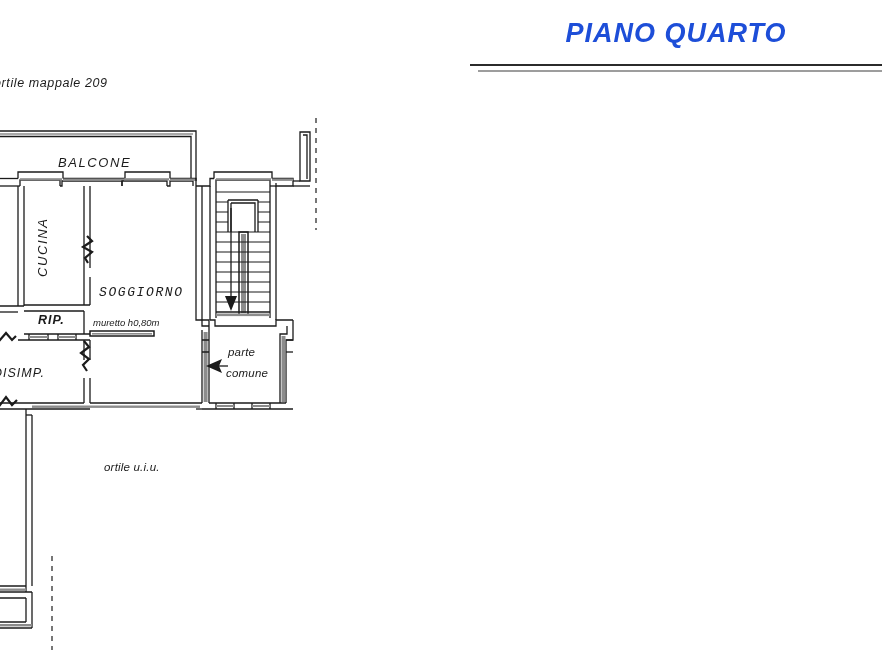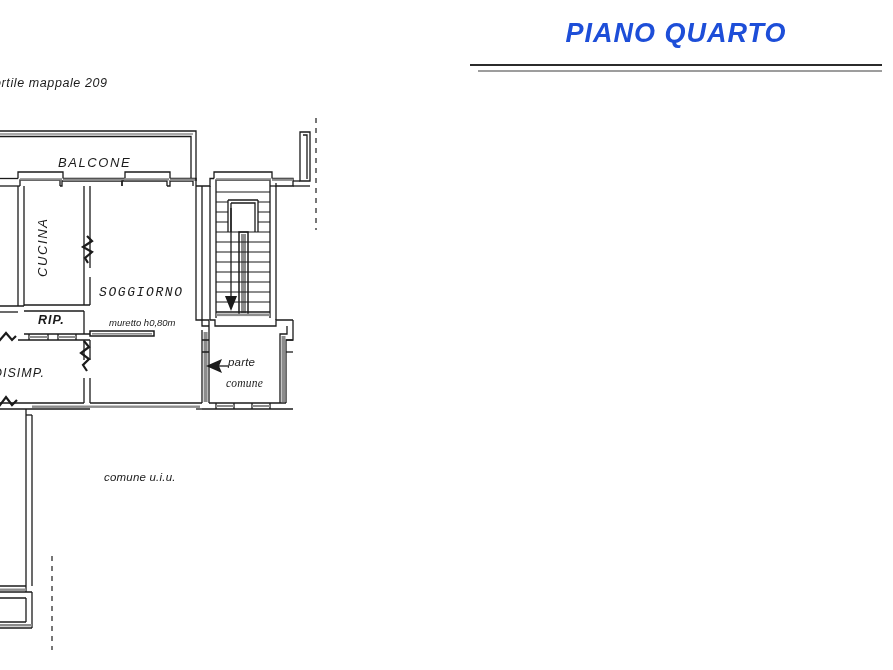--- a/index.html
+++ b/index.html
@@ -26,32 +26,32 @@
   #drawing svg{display:block;}
 
   
   .anno{
     position:absolute;
     font-family:"Liberation Sans","DejaVu Sans",sans-serif;
     font-style:italic;color:#1b1b1b;white-space:nowrap;
     letter-spacing:0.5px;
   }
   .room-label{font-size:13px;letter-spacing:1.6px;}
-  .small-label{font-size:11px;letter-spacing:0.2px;margin-top:10px;}
-  .tiny-label{font-size:9.5px;letter-spacing:0px;margin-left:16px;}
+  .small-label{font-size:11px;letter-spacing:0.2px;}
+  .tiny-label{font-size:9.5px;letter-spacing:0px;}
 
   #lbl-cortile{left:-6px;top:76px;font-size:12.5px;letter-spacing:0.6px;}
   #lbl-balcone{left:58px;top:147px;margin-top:8px;}
   #lbl-cucina{left:35px;top:205px;transform-origin:left top;transform:rotate(-90deg) translate(-72px,0px);}
   #lbl-soggiorno{left:99px;top:285px;font-family:Liberation Mono, monospace;}
   #lbl-rip{left:38px;top:313px;font-size:12.5px;letter-spacing:1px;font-weight:bold;}
   #lbl-disimp{left:-7px;top:366px;font-size:12.5px;letter-spacing:1px;}
   #lbl-muretto{left:93px;top:317px;}
   #lbl-parte{left:228px;top:346px;font-size:11.5px;}
-  #lbl-comune{left:226px;top:367px;font-size:11.5px;font-family:Liberation Serif, serif;}
+  #lbl-comune{left:226px;top:367px;font-size:11.5px;}
   #lbl-altra{left:104px;top:461px;font-size:11.5px;letter-spacing:0.2px;}
 </style>
 </head>
 <body>
 
 <div id="page">
 
   <div id="title-block">
     <div id="plan-title">PIANO QUARTO</div>
     <div id="title-rule-1"></div>
@@ -268,15 +268,15 @@
   <div class="anno" id="lbl-rip">RIP.</div>
 
   <div class="anno" id="lbl-disimp">DISIMP.</div>
 
   <div class="anno tiny-label" id="lbl-muretto">muretto h0,80m</div>
 
   <div class="anno small-label" id="lbl-parte">parte</div>
 
   <div class="anno small-label" id="lbl-comune">comune</div>
 
-  <div class="anno small-label" id="lbl-altra">comune u.i.u.</div>
+  <div class="anno small-label" id="lbl-altra">ortile u.i.u.</div>
 
 </div>
 
 </body></html>

